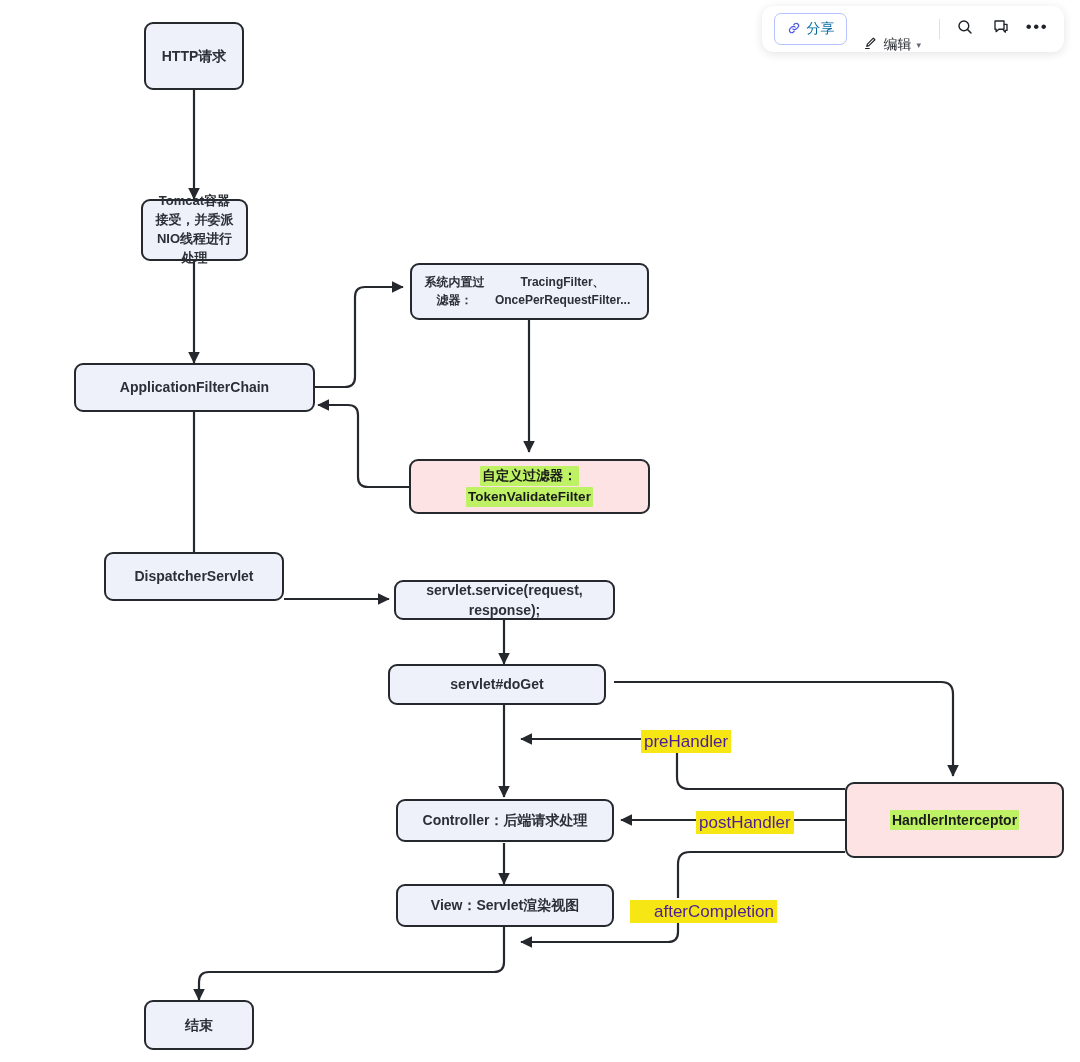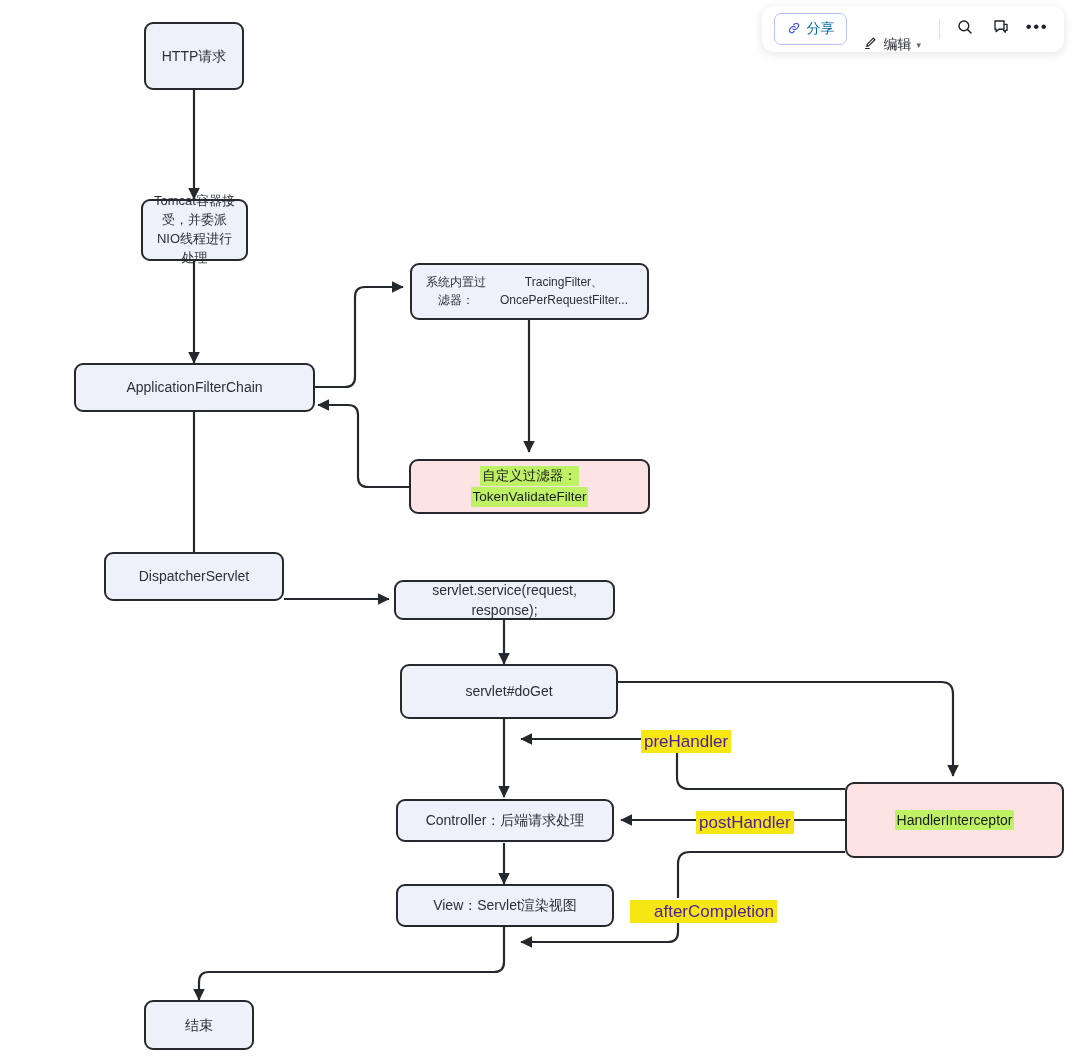--- a/index.html
+++ b/index.html
@@ -116,20 +116,21 @@
     display: flex;
     align-items: center;
     justify-content: center;
     text-align: center;
     font-size: 14px;
     line-height: 1.45;
     padding: 0 10px;
     background: #eef1fa;
     color: #2b2f36;
     z-index: 5;
+    font-weight: bold;
   }
   .node.pink {
     background: #fde3e3;
   }
   .hl {
     background: #bef264;
     color: #1a1a1a;
     padding: 0 2px;
     border-radius: 1px;
   }
@@ -259,21 +260,21 @@
   </div>
 
   <div class="node" style="left:104px; top:552px; width:180px; height:49px;justify-content:center;">
     <span>DispatcherServlet</span>
   </div>
 
   <div class="node" style="left:394px; top:580px; width:221px; height:40px;">
     <span>servlet.service(request, response);</span>
   </div>
 
-  <div class="node" style="left:400px; top:664px; width:218px; height:55px;">
+  <div class="node" style="left:388px; top:664px; width:218px; height:41px;">
     <span>servlet#doGet</span>
   </div>
 
   <div class="node" style="left:396px; top:799px; width:218px; height:43px;">
     <span>Controller：后端请求处理</span>
   </div>
 
   <div class="node" style="left:396px; top:884px; width:218px; height:43px;">
     <span>View：Servlet渲染视图</span>
   </div>

